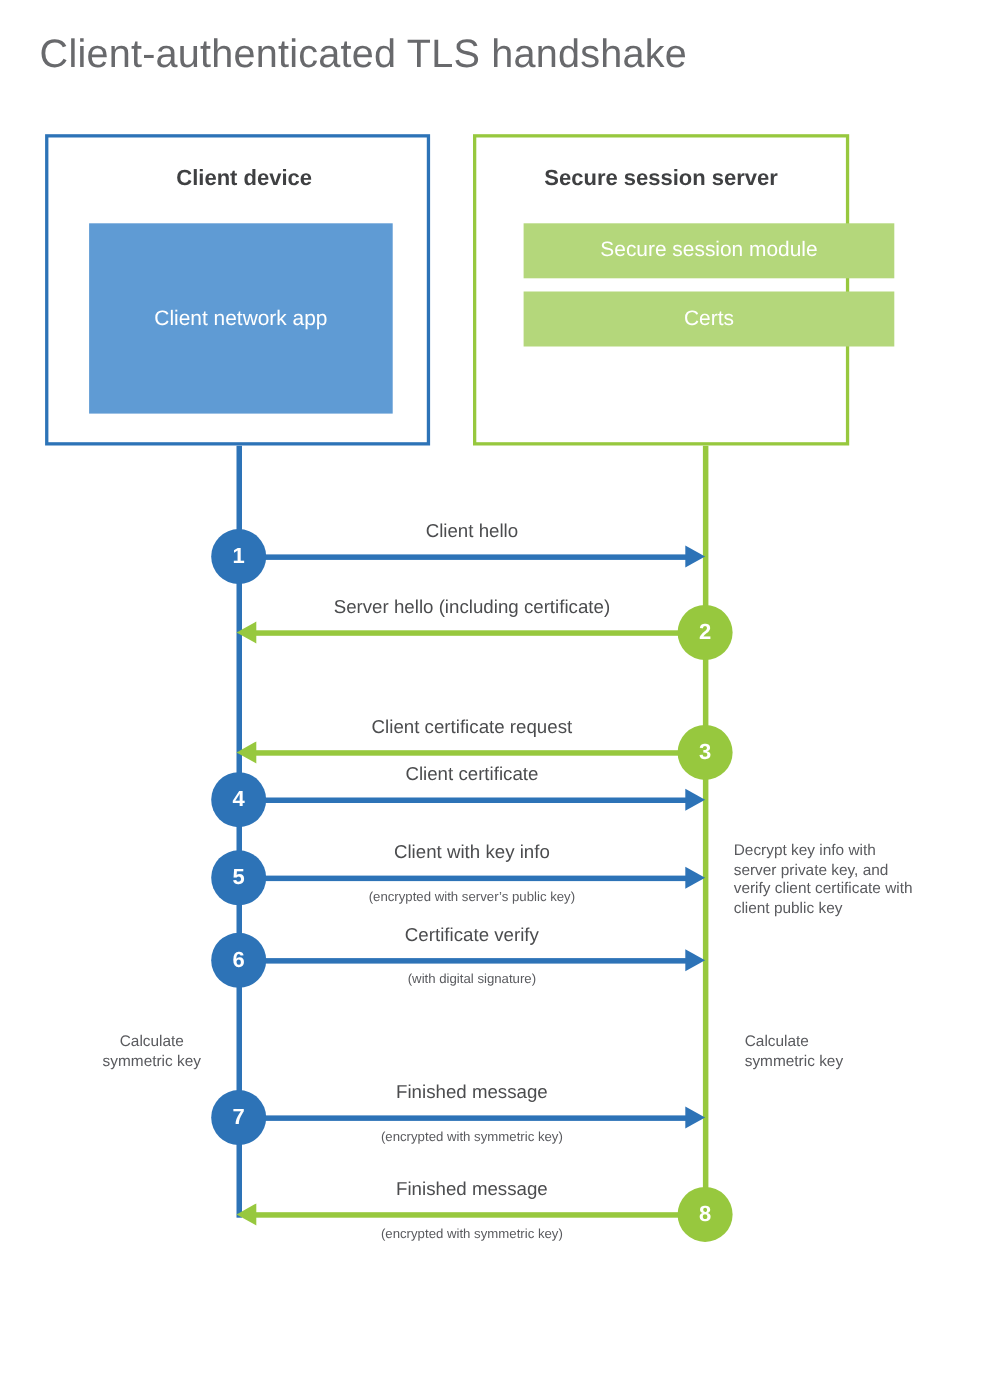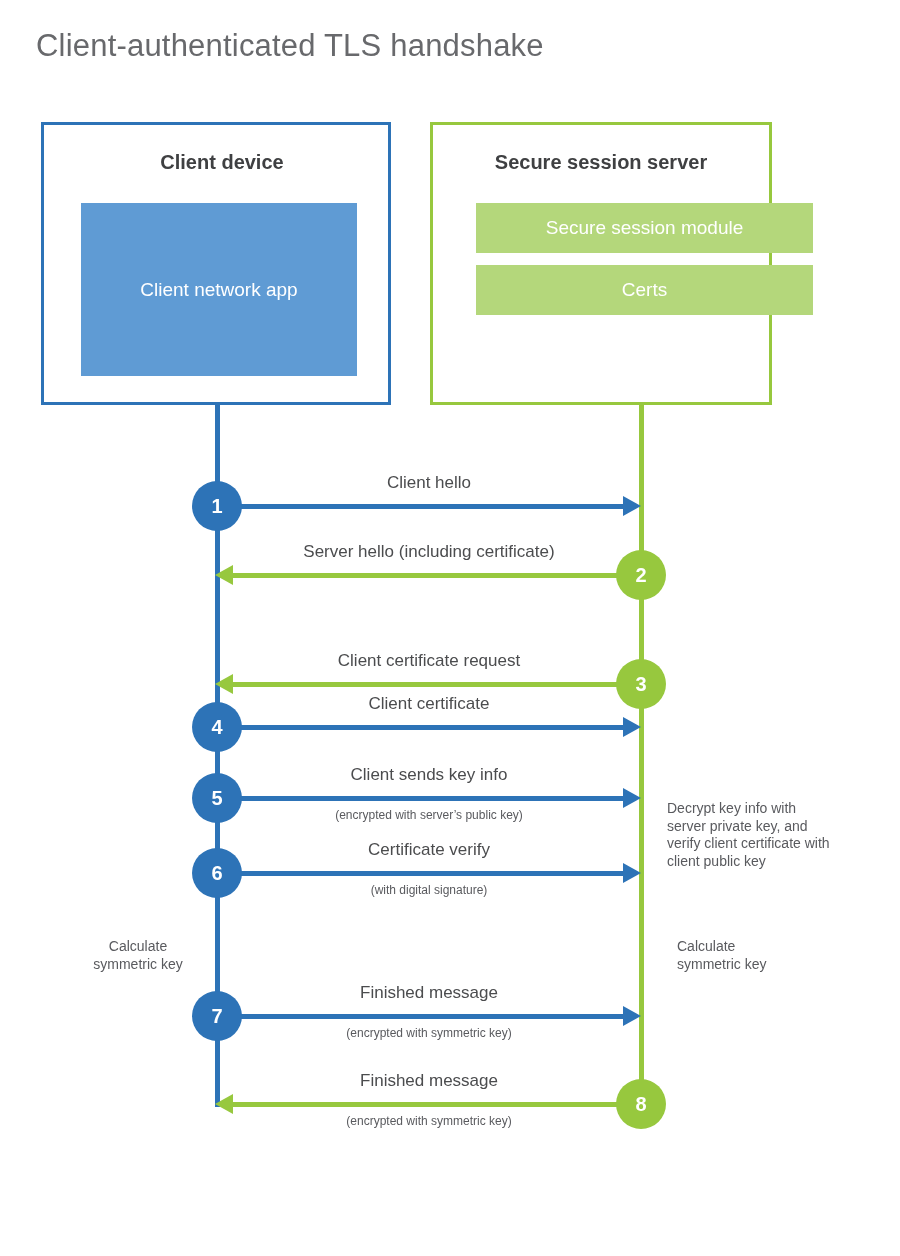--- a/index.html
+++ b/index.html
@@ -6,21 +6,21 @@
   html, body { background: #ffffff; }
   body {
     font-family: "Liberation Sans", "DejaVu Sans", sans-serif;
     width: 900px; height: 1256px; position: relative; overflow: hidden;
   }
   #canvas { position: absolute; left: 0; top: 0; width: 900px; height: 1256px; }
 
   
   .page-title {
     position: absolute; left: 36px; top: 28px;
-    font-size: 31px; font-weight: 300; letter-spacing: 0.2px;
+    font-size: 36px; font-weight: 300; letter-spacing: 0.2px;
     color: var(--title-text, #68696c);
   }
 
   
   .entity-box {
     position: absolute; top: 122px; height: 283px; background: #ffffff;
     border: 3px solid; z-index: 4;
   }
   #client-box  { left: 41px;  width: 350px; border-color: var(--blue, #2d73b7); padding-left: 12px; }
   #server-box  { left: 430px; width: 342px; border-color: var(--green, #97c83e); }
@@ -86,21 +86,21 @@
     display: flex; align-items: center; justify-content: center; z-index: 3;
   }
   .step.right .step-circle { left: 0;  background: var(--blue, #2d73b7); }
   .step.left  .step-circle { right: 0; background: var(--green, #97c83e); }
 
   
   .note {
     position: absolute; font-size: 14px; line-height: 17.5px;
     color: var(--muted-text, #595a5e); z-index: 2;
   }
-  #server-note { left: 667px; top: 764px; width: 165px; text-align: left; margin-top: 36px; }
+  #server-note { left: 667px; top: 764px; width: 165px; text-align: left; }
   #client-calc { left: 84px;  top: 938px; width: 108px; text-align: center; }
   #server-calc { left: 677px; top: 938px; width: 102px; text-align: left; }
 </style>
 </head>
 <body>
 
 <div id="canvas">
 
   <div class="page-title">Client-authenticated TLS handshake</div>
 
@@ -142,21 +142,21 @@
   </div>
 
   <div class="step right s4">
     <div class="msg-label">Client certificate</div>
     <div class="arrow-bar"></div>
     <div class="arrow-head"></div>
     <div class="step-circle">4</div>
   </div>
 
   <div class="step right s5">
-    <div class="msg-label">Client sends key info</div>
+    <div class="msg-label">Client with key info</div>
     <div class="arrow-bar"></div>
     <div class="arrow-head"></div>
     <div class="step-circle">5</div>
     <div class="msg-sublabel">(encrypted with server’s public key)</div>
   </div>
 
   <div class="step right s6">
     <div class="msg-label">Certificate verify</div>
     <div class="arrow-bar"></div>
     <div class="arrow-head"></div>

